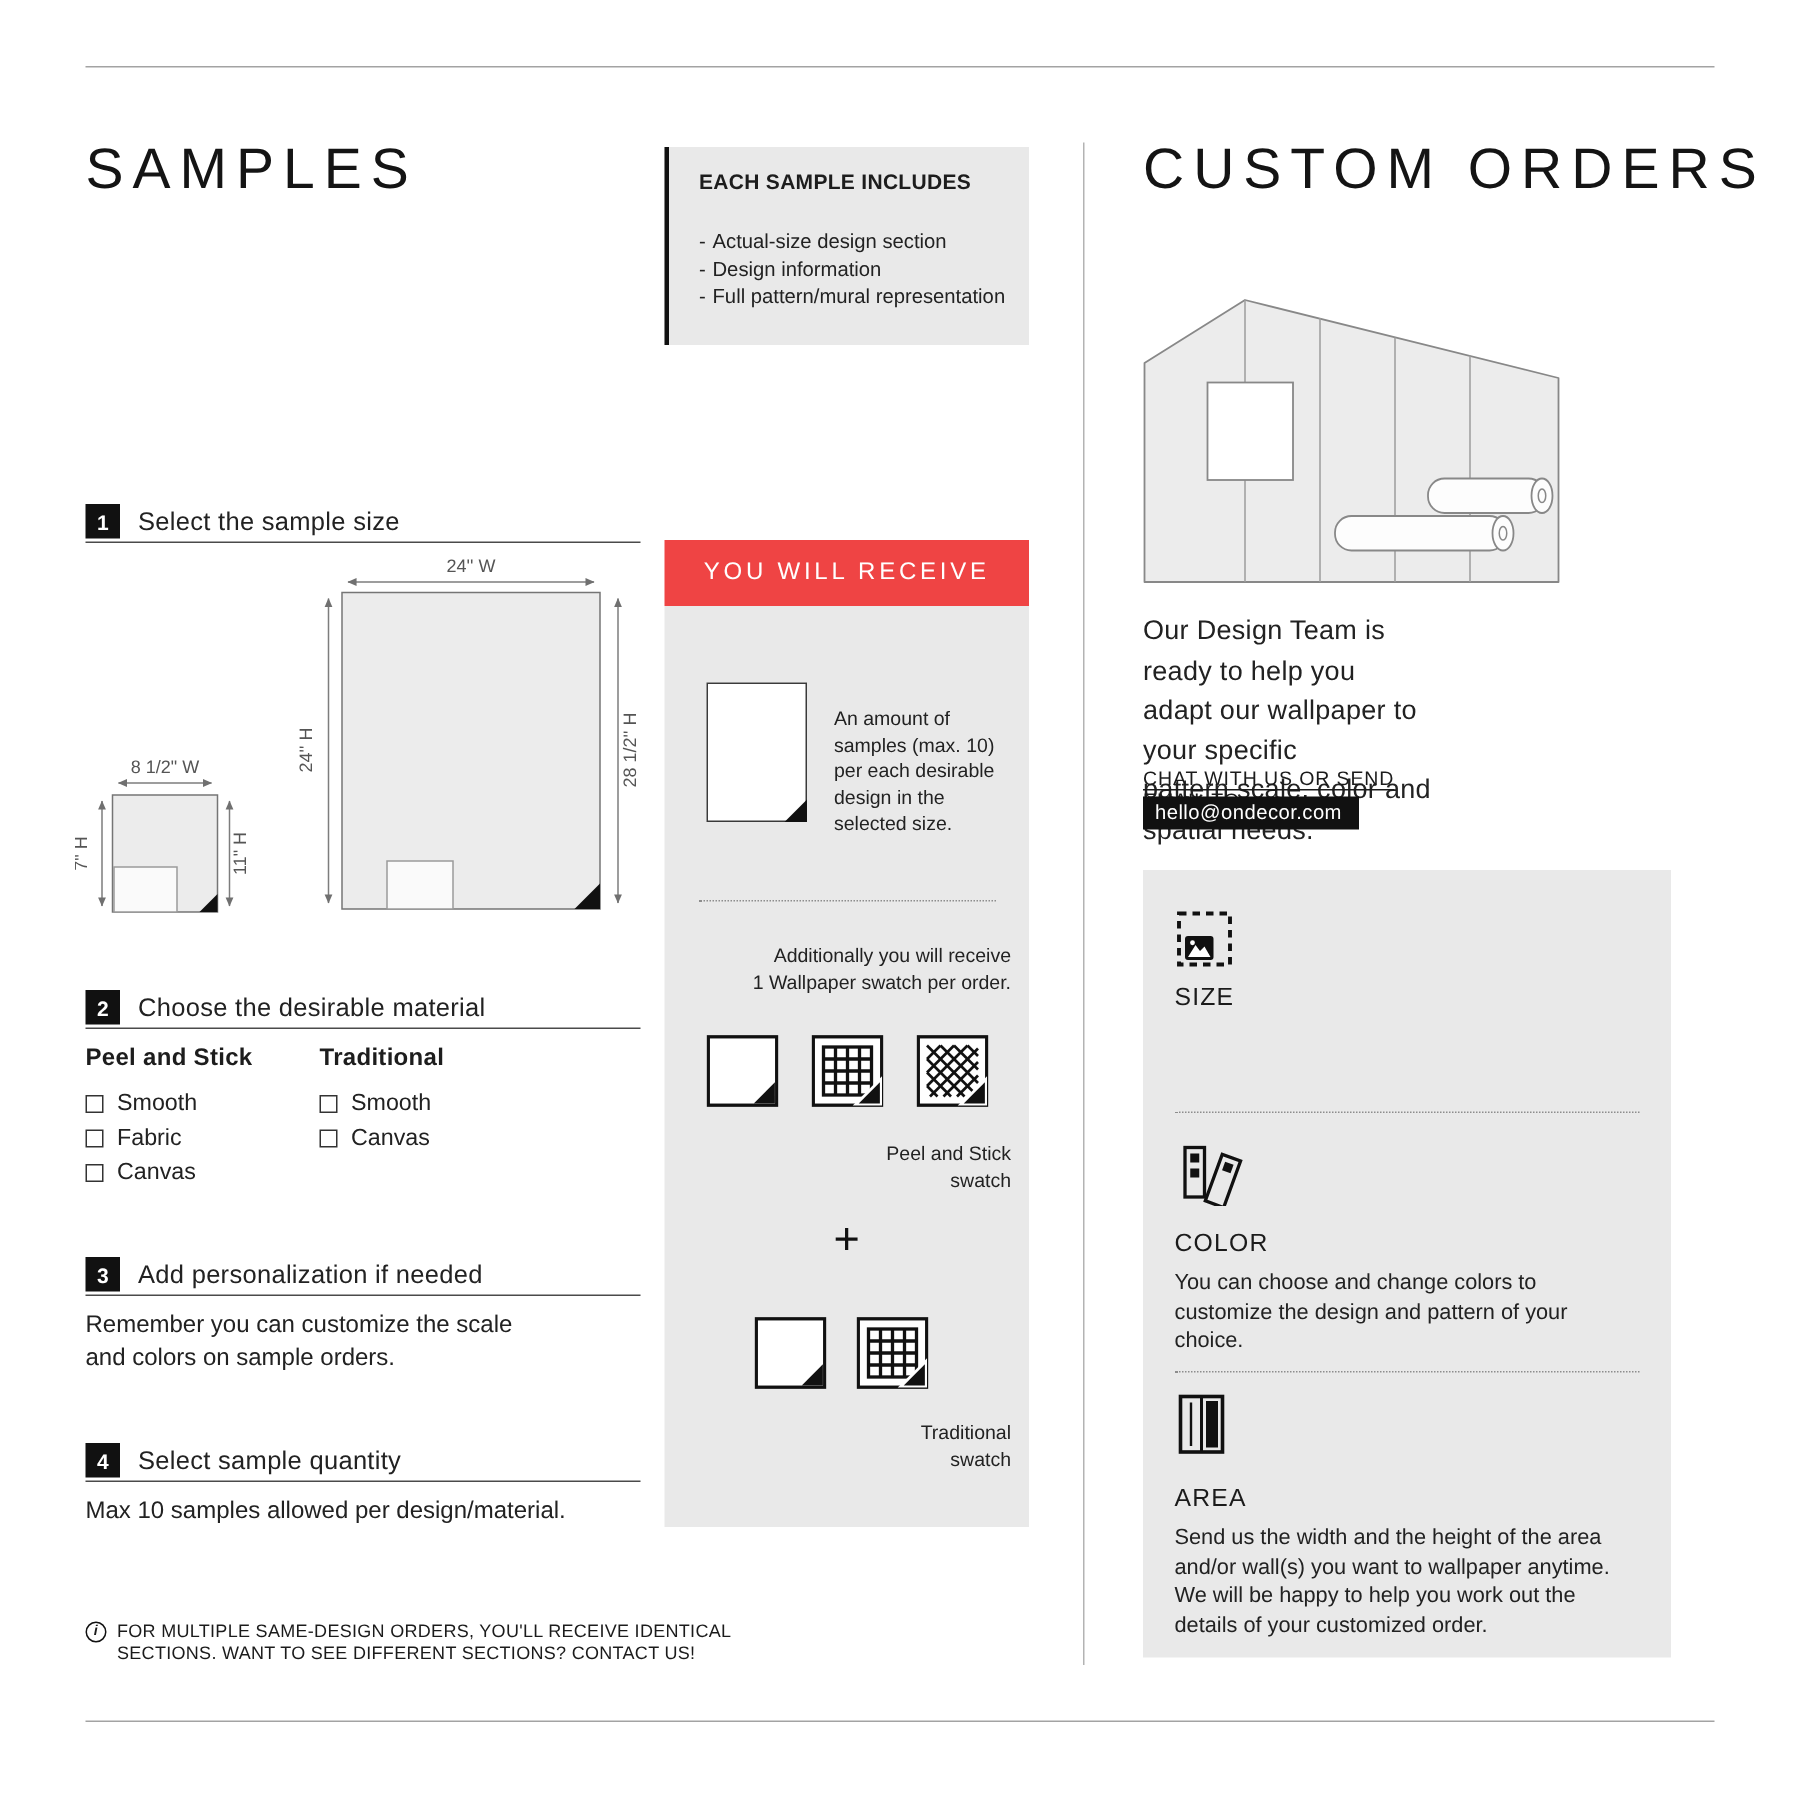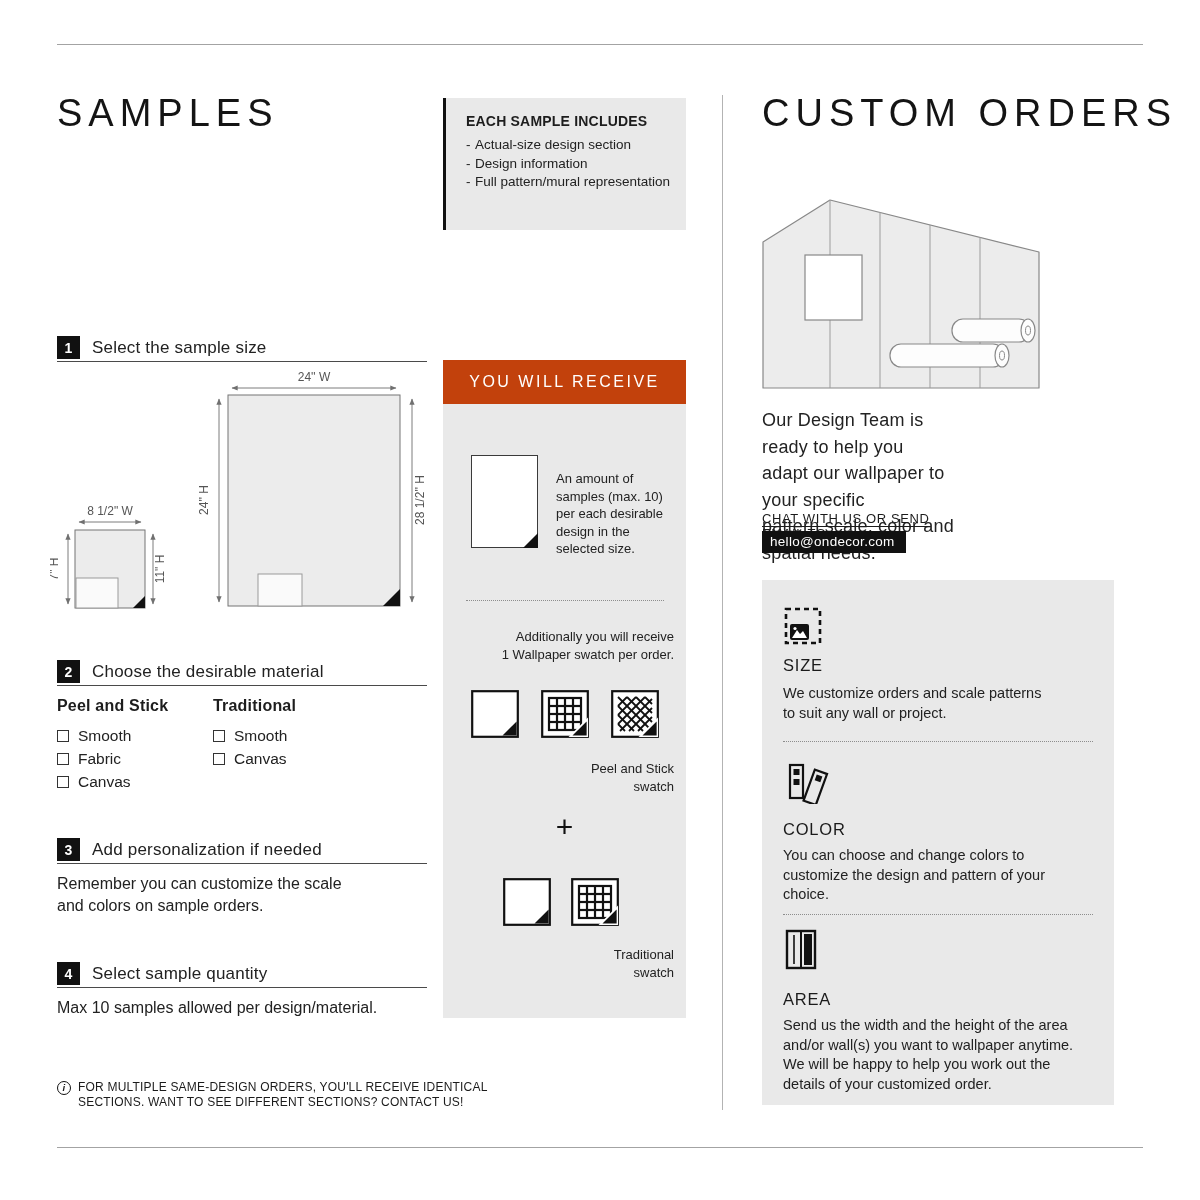--- a/index.html
+++ b/index.html
@@ -16,24 +16,24 @@
   .step-line{position:absolute;left:57px;width:370px;height:1px;background:#4a4a4a}
   .mat-col{position:absolute;width:150px}
   .mat-title{font-size:16px;font-weight:700;letter-spacing:.2px;margin-bottom:9px}
   .mat-item{display:flex;align-items:center;gap:9px;height:23px;font-size:15.5px;color:#222}
   .cb{width:12px;height:12px;border:1.5px solid #333;flex:none;background:#fff}
   .note{font-size:16px;line-height:21.5px;color:#222}
   .footnote{position:absolute;display:flex;gap:7px;font-size:12px;line-height:15px;letter-spacing:.2px;color:#1b1b1b}
   .info-circ{width:14px;height:14px;border:1.2px solid #111;border-radius:50%;font-size:9.5px;line-height:11.5px;text-align:center;flex:none;margin-top:1px;font-style:italic;font-weight:700}
   .panel{background:#e9e9e9;position:absolute}
   .includes-box{background:#e9e9e9;border-left:3px solid #111;padding:15px 14px 0 20px}
-  .includes-title{font-size:14px;font-weight:700;letter-spacing:.2px;margin-bottom:7px}
+  .includes-title{font-size:14px;font-weight:700;letter-spacing:.2px;margin-bottom:23px}
   .includes-box li{display:flex;font-size:13.5px;line-height:18.5px;list-style:none;color:#222}
   .includes-box li::before{content:"-";width:9px;flex:none}
-  .receive-header{position:absolute;background:#c2410c;color:#fff;display:flex;align-items:center;justify-content:center;font-size:16px;letter-spacing:2.5px}
+  .receive-header{position:absolute;background:#ef4444;color:#fff;display:flex;align-items:center;justify-content:center;font-size:16px;letter-spacing:2.5px}
   .dotline{position:absolute;height:0;border-top:1.5px dotted #8d8d8d}
   .small-center{text-align:right;font-size:13px;line-height:17.5px;color:#222}
   .sheet{position:absolute;background:#fff;border:1px solid #3a3a3a}
   .sheet::after{content:"";position:absolute;right:-1px;bottom:-1px;border-bottom:15px solid #111;border-left:15px solid transparent}
   .plus-sign{position:absolute;text-align:center;font-size:30px;color:#111;font-weight:400}
   .contact-label{font-size:13px;letter-spacing:.6px;color:#1b1b1b;text-decoration:underline;text-underline-offset:3px}
   .email-badge{display:inline-block;background:#111;color:#fff;font-size:13.5px;letter-spacing:.3px;padding:3px 11px 4px 8px}
   .feat-name{position:absolute;font-size:16.5px;letter-spacing:.8px;color:#1b1b1b}
   .feat-text{position:absolute;font-size:14.5px;line-height:19.5px;color:#222}
   .feat-icon{position:absolute}
@@ -269,22 +269,20 @@
 
     <div class="feat-icon" style="left:21px;top:26px">
       <svg width="42" height="42" viewBox="0 0 42 42">
         <rect x="3" y="3" width="34" height="34" fill="none" stroke="#111" stroke-width="2.6" stroke-dasharray="5 4"></rect>
         <rect x="7" y="18" width="19" height="16" rx="2" fill="#111"></rect>
         <path d="M9,32 L14,24 L17,28 L20,25 L24,32 z" fill="#fff"></path>
         <circle cx="12" cy="22.5" r="1.6" fill="#fff"></circle>
       </svg>
     </div>
     <div class="feat-name" style="left:21px;top:76px">SIZE</div>
-    <div class="feat-text pre" style="left:21px;top:104px;width:320px">We customize orders and scale patterns
-to suit any wall or project.</div>
 
     <div class="dotline" style="left:21px;top:161px;width:310px"></div>
 
     <div class="feat-icon" style="left:21px;top:180px">
       <svg width="46" height="44" viewBox="0 0 46 44">
         <g transform="rotate(20 13.5 38)">
           <rect x="21" y="5" width="13" height="33" fill="#e9e9e9" stroke="#111" stroke-width="2.2"></rect>
           <rect x="24.5" y="9" width="6" height="6" fill="#111"></rect>
         </g>
         <rect x="7" y="5" width="13" height="33" fill="#e9e9e9" stroke="#111" stroke-width="2.2"></rect>

